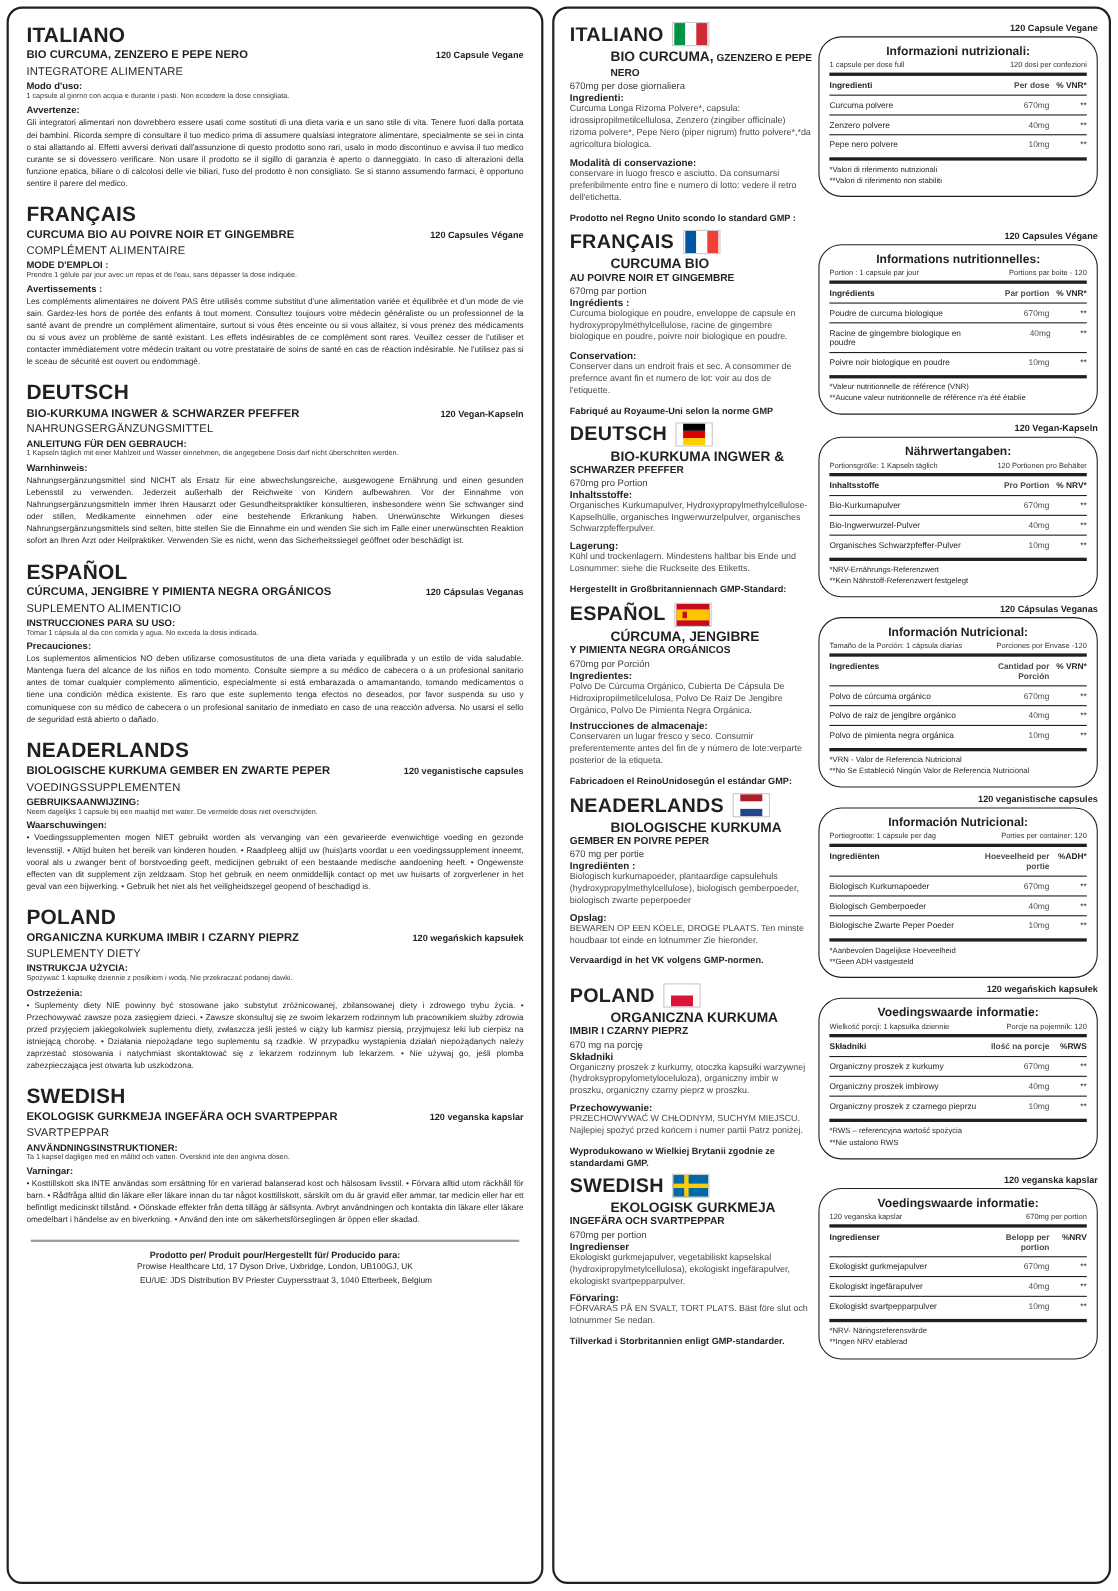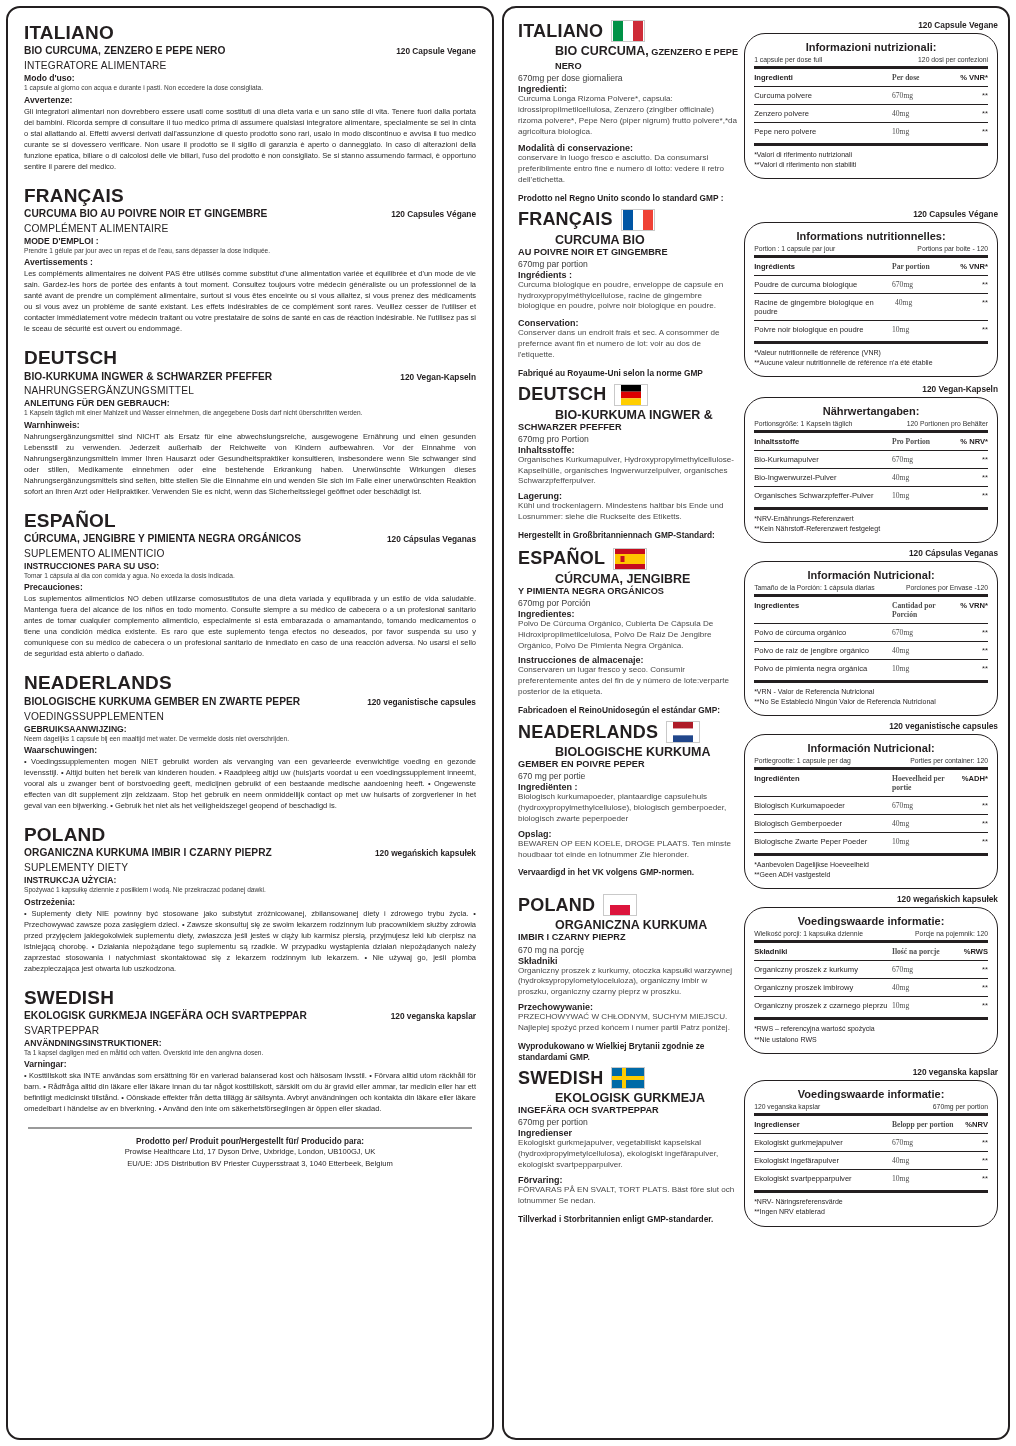--- a/index.html
+++ b/index.html
@@ -70,21 +70,21 @@
     border: 1.6px solid #231f20; border-radius: 21px;
     padding: 7px 9px 8px 9px;
   }
   .nut-title { font-size: 11px; font-weight: bold; text-align: center; margin-bottom: 3px; }
   .nut-serv { display: flex; justify-content: space-between; font-size: 6.8px; color: #333; }
   .rule-thick { border-top: 3px solid #231f20; margin: 3px 0 0 0; }
   .rule-thin { border-top: 1px solid #231f20; margin: 0; }
   .nut-row { display: flex; font-size: 7.6px; padding: 4px 0 4px 0; align-items: baseline; }
   .nut-row.hdr { font-weight: bold; font-size: 7.6px; }
   .c-name { flex: 1 1 auto; }
-  .c-amt { width: 62px; text-align: left; color: #4d4d4d; font-family: Liberation Serif, serif; }
+  .c-amt { width: 62px; text-align: right; color: #4d4d4d; }
   .c-pct { width: 34px; text-align: right; }
   .nut-foot { font-size: 7px; line-height: 1.45; margin-top: 4px; }
 </style>
 </head>
 <body>
 
 <div class="label-sheet">
 
   <div class="panel panel-left">
 

